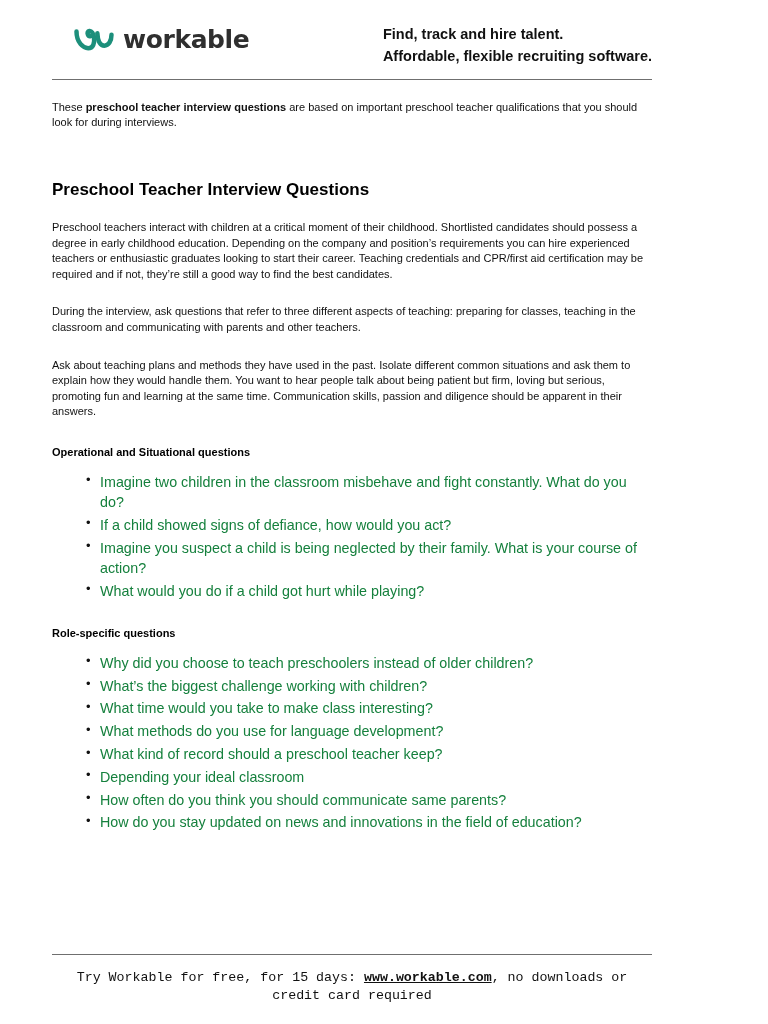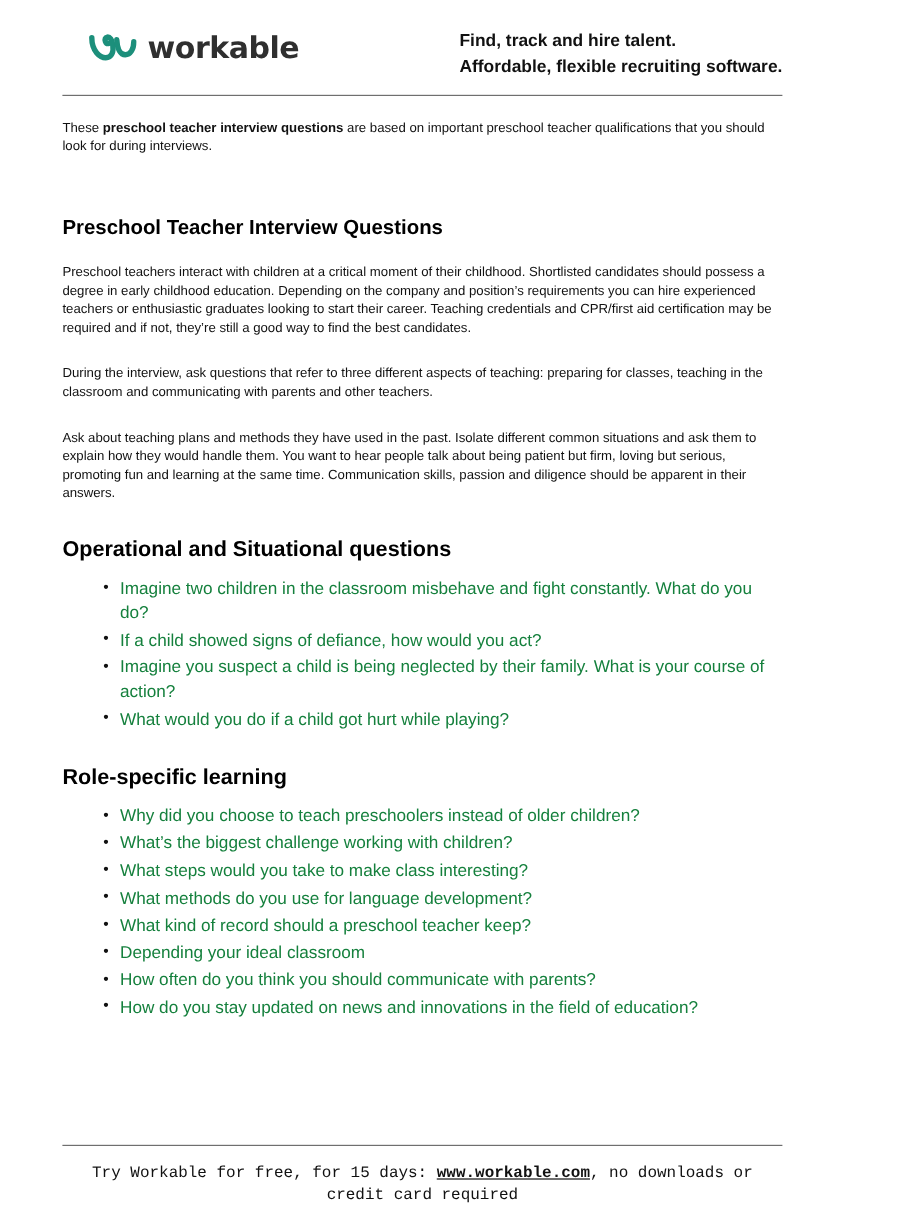--- a/index.html
+++ b/index.html
@@ -90,21 +90,21 @@
   .intro { margin-bottom: 0; }
 
   h2.section-title {
     font-size: 17px;
     font-weight: 700;
     margin: 48px 0 20px 0;
     line-height: 1.25;
   }
 
   h3.sub-title {
-    font-size: 18px;
+    font-size: 11px;
     font-weight: 700;
     margin: 26px 0 12px 0;
     line-height: 1.25;
   }
 
   .para-group p.body-text { margin-bottom: 22px; }
   .para-group p.body-text:last-child { margin-bottom: 0; }
 
   ul.q-list {
     margin: 0 0 0 0;
@@ -194,29 +194,29 @@
     </div>
 
     <h3 class="sub-title">Operational and Situational questions</h3>
     <ul class="q-list">
       <li>Imagine two children in the classroom misbehave and fight constantly. What do you do?</li>
       <li>If a child showed signs of defiance, how would you act?</li>
       <li>Imagine you suspect a child is being neglected by their family. What is your course of action?</li>
       <li>What would you do if a child got hurt while playing?</li>
     </ul>
 
-    <h3 class="sub-title">Role-specific learning</h3>
+    <h3 class="sub-title">Role-specific questions</h3>
     <ul class="q-list">
       <li>Why did you choose to teach preschoolers instead of older children?</li>
       <li>What’s the biggest challenge working with children?</li>
-      <li>What steps would you take to make class interesting?</li>
+      <li>What time would you take to make class interesting?</li>
       <li>What methods do you use for language development?</li>
       <li>What kind of record should a preschool teacher keep?</li>
       <li>Depending your ideal classroom</li>
-      <li>How often do you think you should communicate with parents?</li>
+      <li>How often do you think you should communicate same parents?</li>
       <li>How do you stay updated on news and innovations in the field of education?</li>
     </ul>
 
   </div>
 
   <div class="footer">
     <hr class="hr-foot">
     <div class="footer-text"><span>Try Workable for free, for 15 days: </span><a class="footer-link" href="#">www.workable.com</a><span>, no downloads or credit card required</span></div>
   </div>
 

